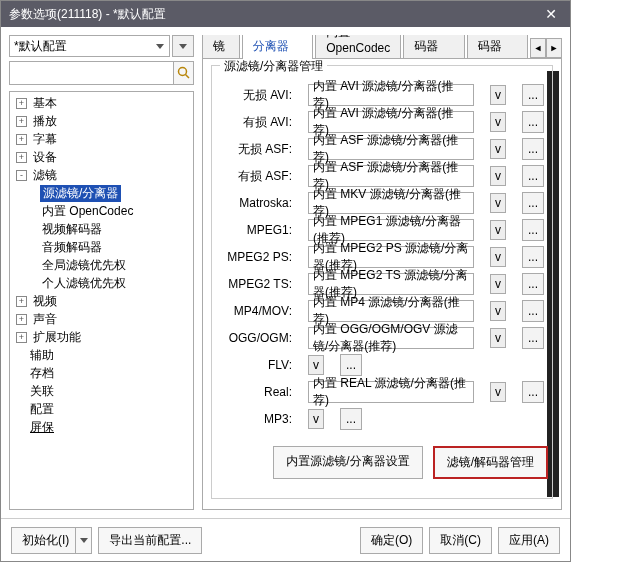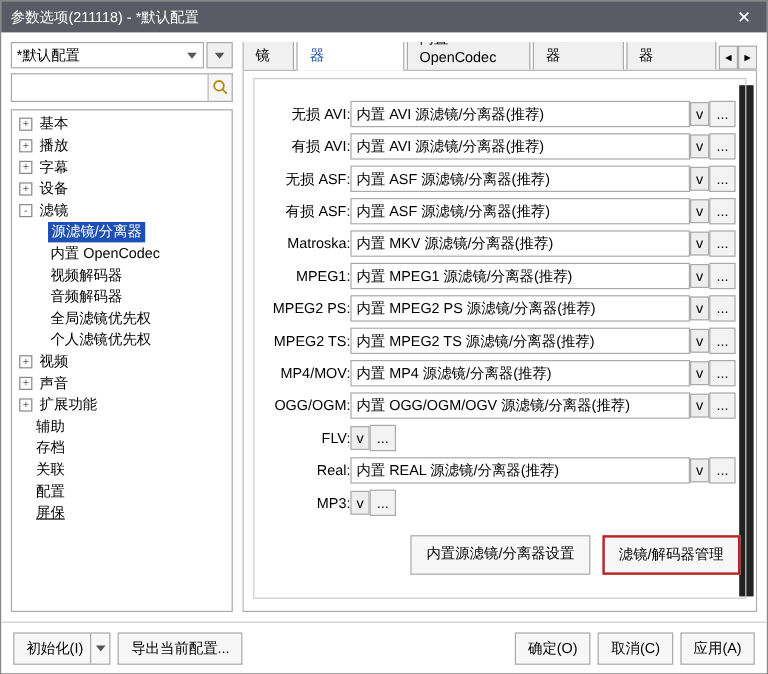--- a/index.html
+++ b/index.html
@@ -1,17 +1,17 @@
 <!DOCTYPE html>
 <html><head>
 <meta charset="utf-8">
 <style>
 * { box-sizing: border-box; font-family: "Microsoft YaHei", "SimSun", sans-serif; font-size: 12px; }
 body { margin: 0; background: #fff; }
-.window { width: 640px; height: 562px; border: 1px solid #888; display: flex; flex-direction: column; }
+.window { width: 571px; height: 562px; border: 1px solid #888; display: flex; flex-direction: column; }
 .titlebar { background: #5b5b66; color: #fff; height: 26px; display: flex; align-items: center; padding: 0 4px 0 8px; }
 .title-text { flex: 1; }
 .close-btn { width: 30px; height: 20px; display: flex; align-items: center; justify-content: center; cursor: pointer; font-size: 14px; }
 .content { flex: 1; display: flex; padding: 8px; gap: 8px; overflow: hidden; border-bottom: 1px solid #ccc; }
 .left { width: 185px; display: flex; flex-direction: column; }
 .config-row { display: flex; gap: 2px; margin-bottom: 4px; }
 .config-sel { flex: 1; border: 1px solid #aaa; height: 22px; padding: 0 16px 0 4px; display: flex; align-items: center; background: #fff; position: relative; }
 .config-sel::after { content: ""; position: absolute; right: 5px; top: 8px; border-left: 4px solid transparent; border-right: 4px solid transparent; border-top: 5px solid #555; }
 .small-btn { width: 22px; height: 22px; border: 1px solid #aaa; background: #f0f0f0; display: flex; align-items: center; justify-content: center; cursor: pointer; }
 .arrow-down { border-left: 4px solid transparent; border-right: 4px solid transparent; border-top: 5px solid #555; }
@@ -26,21 +26,21 @@
 .right { flex: 1; display: flex; flex-direction: column; overflow: hidden; }
 .tabs { display: flex; border-bottom: 1px solid #aaa; height: 24px; align-items: flex-end; gap: 2px; }
 .tab { padding: 3px 10px; border: 1px solid #aaa; border-bottom: none; background: #f0f0f0; cursor: pointer; position: relative; }
 .tab.active { background: #fff; color: #1e50b3; top: 1px; padding-bottom: 4px; }
 .tab-nav { margin-left: auto; display: flex; }
 .nav-btn { width: 16px; height: 20px; border: 1px solid #aaa; background: #f0f0f0; display: flex; align-items: center; justify-content: center; cursor: pointer; font-size: 9px; }
 .panel { flex: 1; border: 1px solid #aaa; border-top: none; position: relative; overflow: hidden; display: flex; }
 .group { position: absolute; left: 8px; right: 8px; top: 6px; bottom: 10px; border: 1px solid #ccc; }
 .group-title { position: absolute; top: -8px; left: 8px; background: #fff; padding: 0 4px; }
 .rows { padding: 18px 8px 8px; display: flex; flex-direction: column; gap: 5px; overflow: hidden; }
-.row { display: flex; align-items: center; gap: 0; }
+.row { display: flex; align-items: center; gap: 16px; }
 .row-lbl { width: 72px; text-align: right; }
 .row-sel { flex: 1; border: 1px solid #aaa; height: 22px; display: flex; align-items: center; padding: 0 4px; position: relative; background: #fff; }
 .sel-caret { width: 16px; height: 20px; border: 1px solid #aaa; background: #eee; display: flex; align-items: center; justify-content: center; }
 .dots { width: 22px; height: 22px; border: 1px solid #aaa; background: #f3f3f3; display: flex; align-items: center; justify-content: center; cursor: pointer; }
 .scrollbar { width: 12px; background: #222; margin: 12px 2px 12px 0; }
 .vrows { flex: 1; }
 .bottom-btns { display: flex; gap: 10px; justify-content: flex-end; padding: 8px 4px 0; }
 .wide-btn { border: 1px solid #aaa; padding: 6px 12px; background: #f7f7f7; cursor: pointer; }
 .highlight { border: 2px solid #b22; text-align: center; }
 .footer { height: 42px; display: flex; align-items: center; padding: 0 10px; gap: 6px; }
@@ -152,20 +152,21 @@
           <div class="tab">内置 OpenCodec</div>
           <div class="tab">视频解码器</div>
           <div class="tab">音频解码器</div>
           <div class="tab-nav">
           <div class="nav-btn">◄</div>
           <div class="nav-btn">►</div>
         </div>
       </div>
       <div class="panel">
         <div class="group">
+          <span class="group-title">源滤镜/分离器管理</span>
           <div class="vrows">
             <div class="rows" id="rows">
                 <div class="row">
                   <span class="row-lbl">无损 AVI:</span>
                   <div class="row-sel">
                     <span>内置 AVI 源滤镜/分离器(推荐)</span>
                   </div>
                   <div class="sel-caret">v</div>
                   <div class="dots">...</div>
                 </div>

